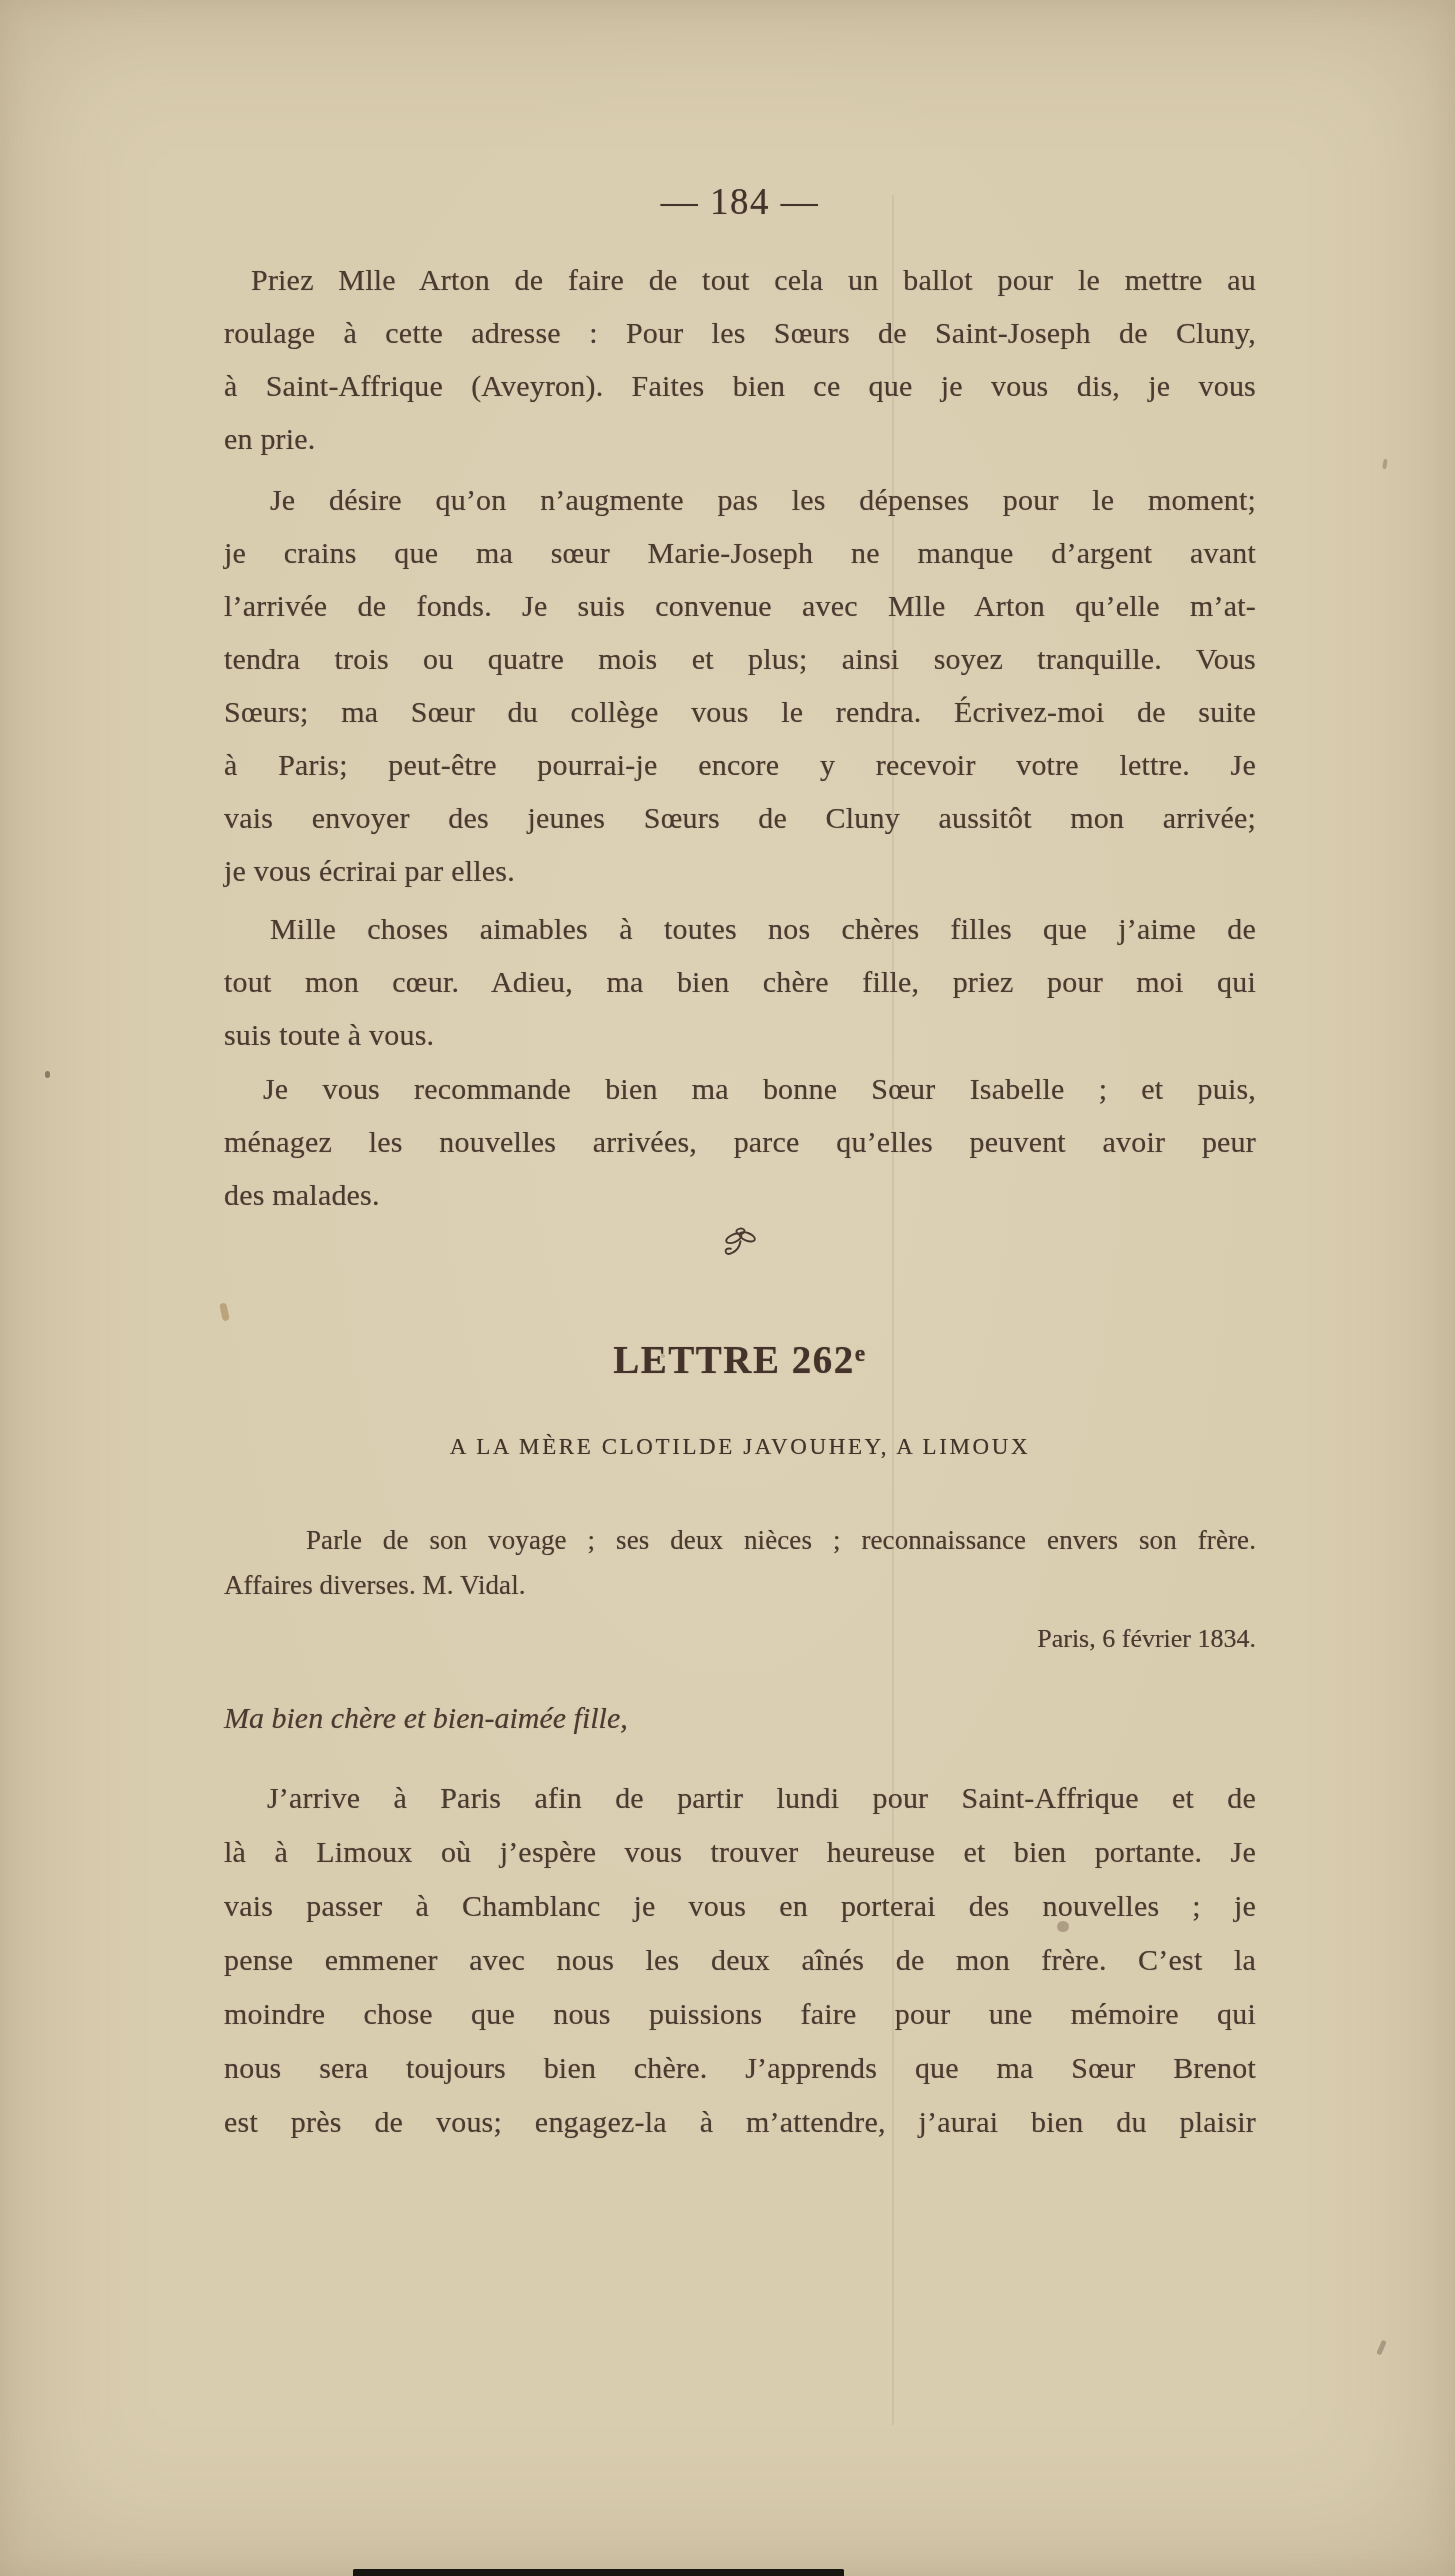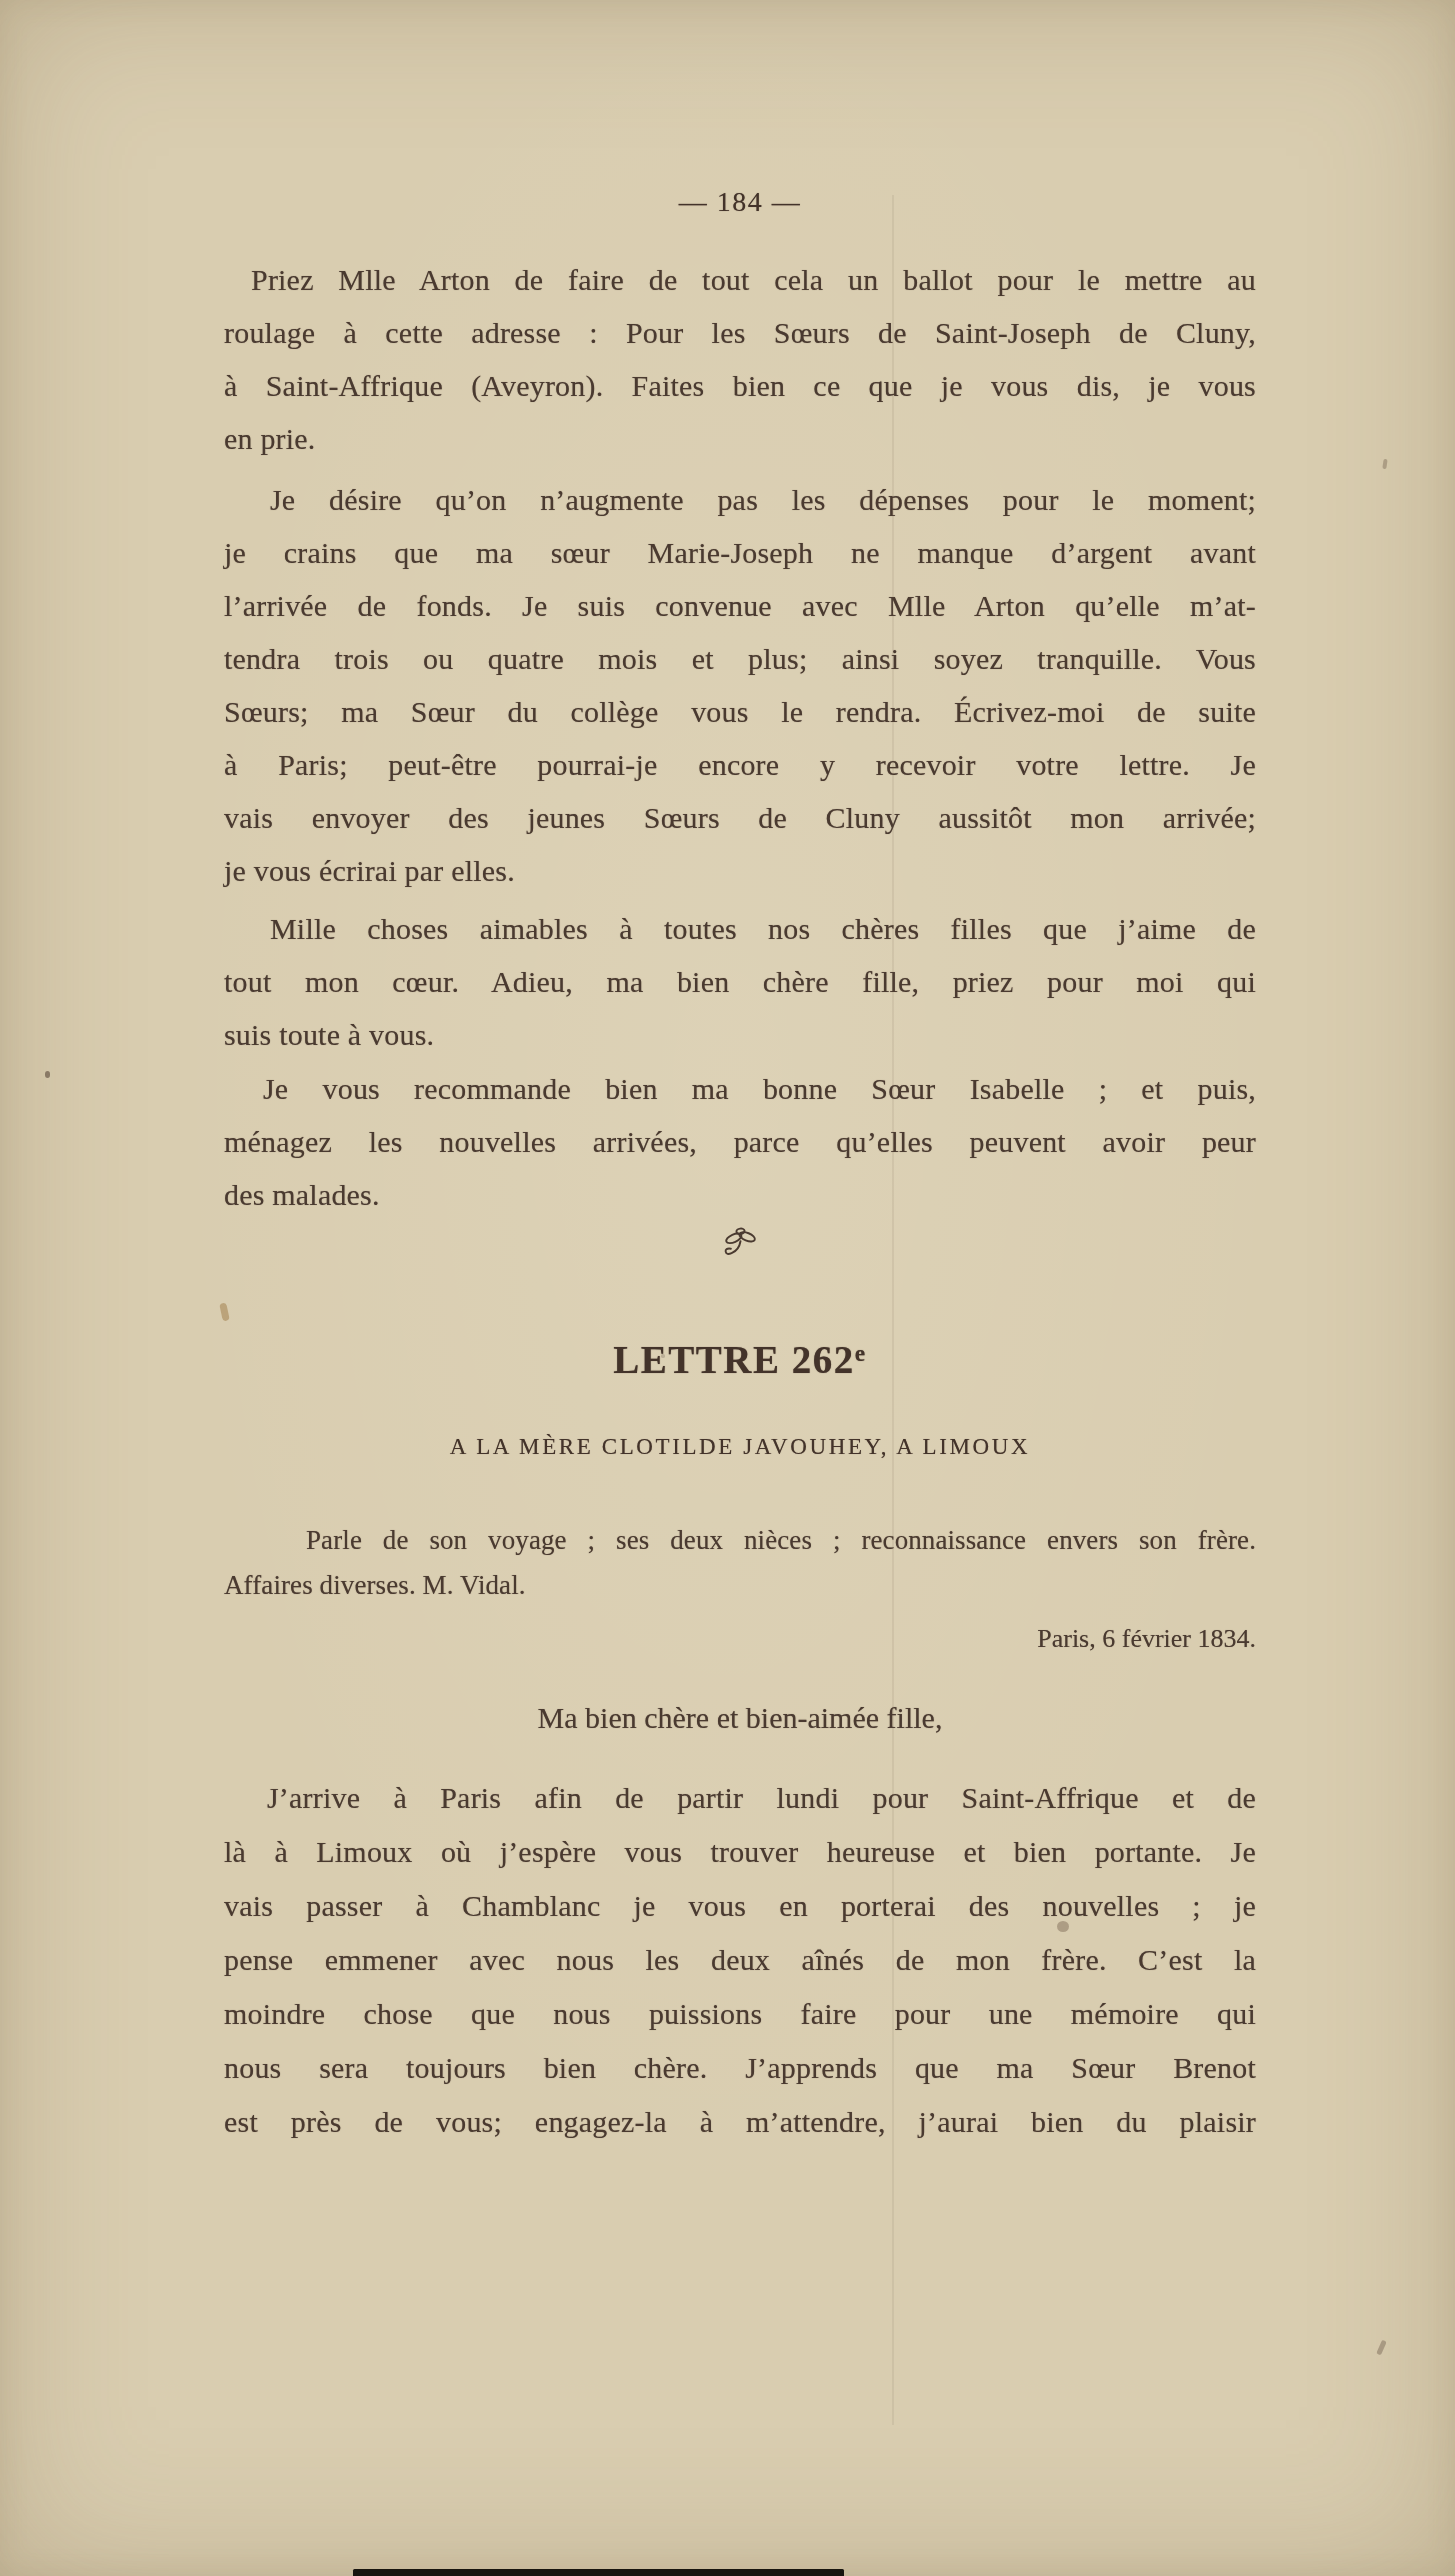--- a/index.html
+++ b/index.html
@@ -19,21 +19,21 @@
   #page::before{
     content:"";position:absolute;inset:0;pointer-events:none;
     background:radial-gradient(ellipse at 50% 42%, rgba(255,252,238,0.10) 0%, rgba(255,252,238,0) 55%);
     box-shadow:inset 0 0 142px rgba(118,98,62,0.28), inset 0 0 30px rgba(118,98,62,0.12);
   }
   .col{
     position:absolute;left:224px;top:0;width:1032px;
   }
   .pagenum{
     height:48px;line-height:48px;margin-top:178px;
-    text-align:center;font-size:28px;letter-spacing:1.5px;
+    text-align:center;font-size:37px;letter-spacing:1.5px;
     color:var(--ink-dark);
     text-shadow:0 0 0.9px rgba(72,56,46,0.55);
   }
   .line{
     height:53px;line-height:53px;
     font-size:30px;color:var(--ink);
     text-align:justify;text-align-last:justify;
     text-shadow:0 0 0.9px rgba(72,56,46,0.50);
     letter-spacing:0.2px;
   }
@@ -70,22 +70,23 @@
     height:45px;line-height:45px;
     font-size:27px;letter-spacing:0.1px;
   }
   .dateline{
     height:37px;line-height:37px;margin-top:12px;
     text-align:right;font-size:26px;color:var(--ink);
     text-shadow:0 0 0.7px rgba(72,56,46,0.5);
   }
   .salutation{
     height:37px;line-height:37px;margin-top:42px;
-    text-align:center;font-size:30px;color:var(--ink);
+    text-align:left;font-size:30px;color:var(--ink);
     text-shadow:0 0 0.9px rgba(72,56,46,0.5);
+    font-style:italic;
   }
   #p5{margin-top:35px;}
   #p5 .line{height:54px;line-height:54px;}
   
   .crease{
     position:absolute;left:892px;top:195px;width:1.5px;height:2230px;
     background:rgba(110,92,64,0.10);pointer-events:none;
   }
   .speck{position:absolute;background:rgba(78,60,48,0.55);border-radius:50%;}
   .speck.s1{left:45px;top:1071px;width:5.2px;height:6.7px;}

